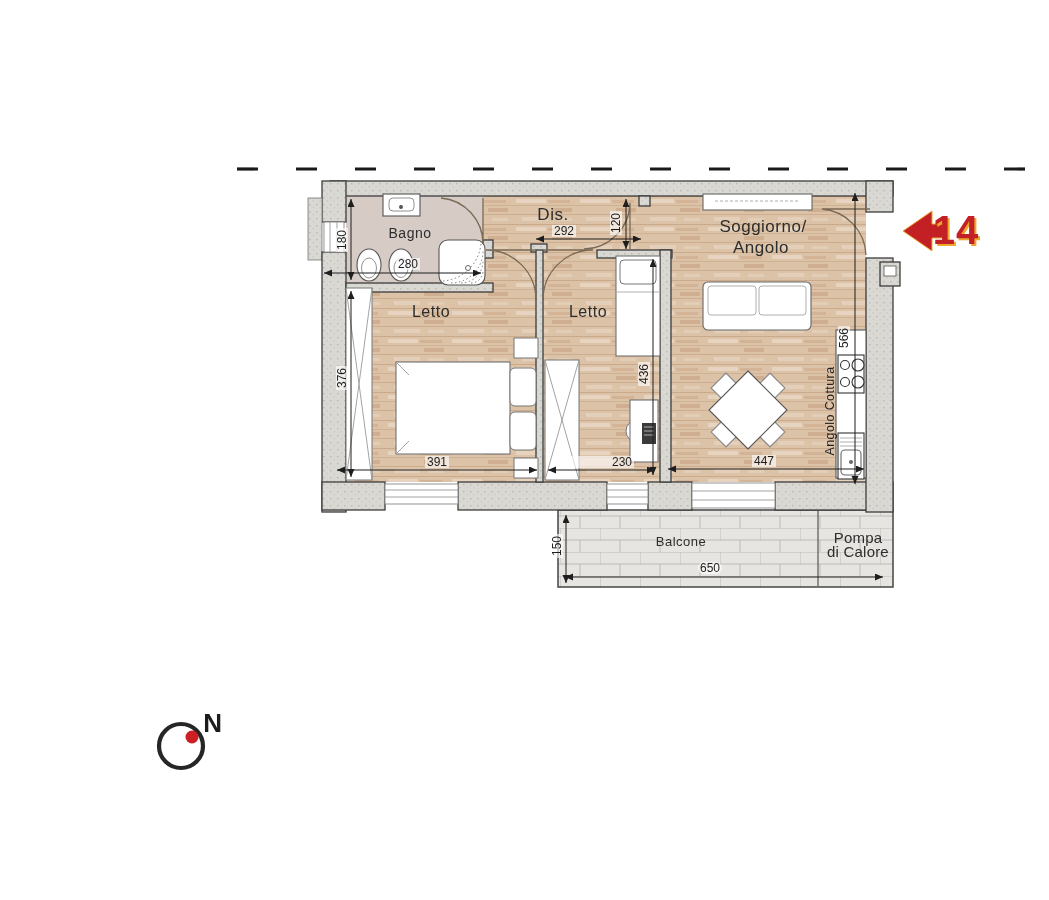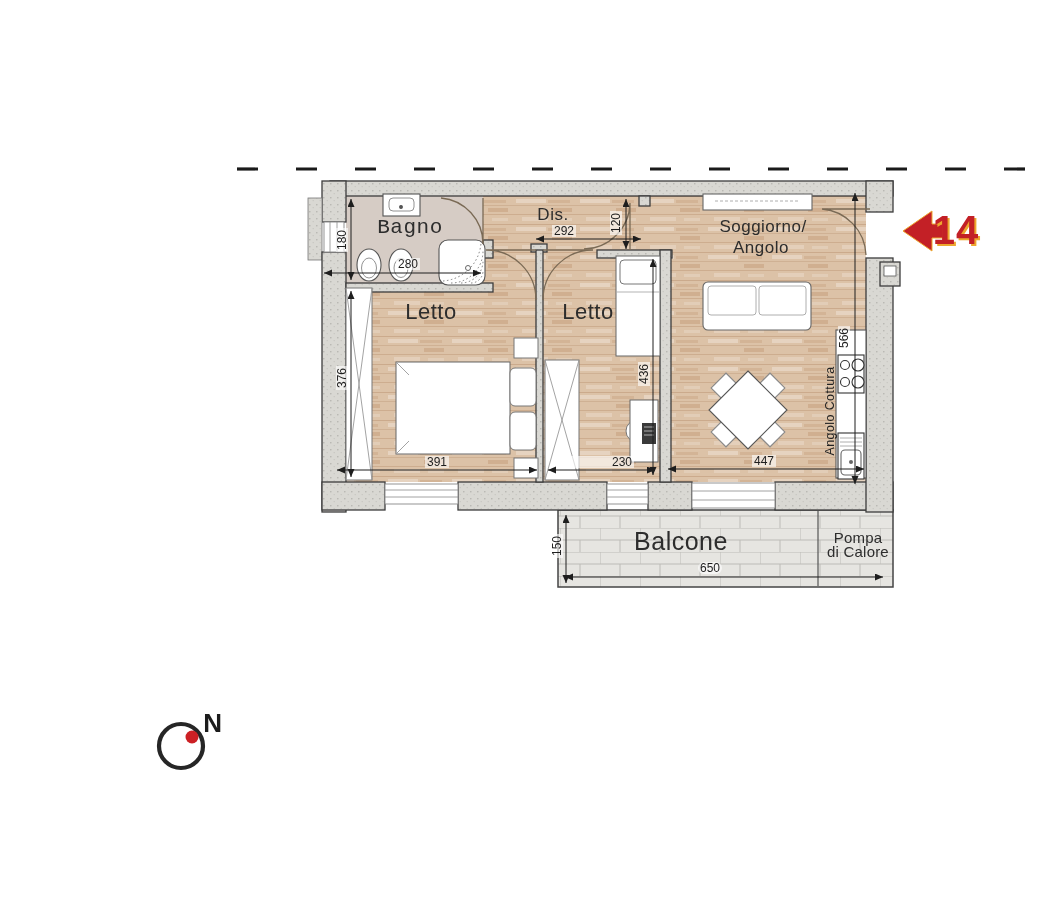--- a/index.html
+++ b/index.html
@@ -1,25 +1,25 @@
 <!DOCTYPE html>
 <html><head>
 <meta charset="utf-8">
 <style>
   html,body{margin:0;padding:0;background:#ffffff;}
   .page{position:relative;width:1049px;height:900px;background:#ffffff;overflow:hidden;
         font-family:"Liberation Sans",sans-serif;}
   .page svg{position:absolute;left:0;top:0;}
   .lbl{position:absolute;transform:translate(-50%,-50%);color:#2d2d2d;white-space:nowrap;
        letter-spacing:.5px;line-height:1;}
-  .room{font-size:22px;}
+  .room{font-size:16px;}
   .room-sm{font-size:17px;}
   .dim{font-size:12px;color:#1e1e1e;background:rgba(255,255,255,.62);padding:0 2px;letter-spacing:0;}
   .rot{transform:translate(-50%,-50%) rotate(-90deg);}
-  .balcone-lbl{font-size:25px;}
+  .balcone-lbl{font-size:13px;}
   .pompa{font-size:15px;letter-spacing:.2px;}
   .angolo{font-size:12.5px;letter-spacing:.4px;color:#222;}
   .unit-num{font-size:40px;font-weight:bold;color:#c32026;
             text-shadow:2px 2px 0 #eda72e;letter-spacing:1px;}
   .north{font-size:26px;font-weight:bold;color:#1c1c1c;}
 </style>
 </head>
 <body>
 
 <div class="page">
@@ -193,21 +193,21 @@
   </g>
 
   <polygon points="903,231 932,211 932,224 943,224 943,238 932,238 932,251" fill="#c32026" stroke="#eda72e" stroke-width="1"></polygon>
 
   <g>
     <circle cx="181" cy="746" r="22" fill="none" stroke="#262626" stroke-width="4.2"></circle>
     <circle cx="192" cy="737" r="6.5" fill="#cc2024"></circle>
   </g>
 </svg>
 
-<div class="lbl room" style="left:410px;top:227px;font-size:21px;font-family:Liberation Mono, monospace;">Bagno</div>
+<div class="lbl room" style="left:410px;top:233px;font-size:14px;">Bagno</div>
 <div class="lbl room-sm" style="left:553px;top:214px;">Dis.</div>
 <div class="lbl room" style="left:431px;top:312px;">Letto</div>
 <div class="lbl room" style="left:588px;top:312px;">Letto</div>
 <div class="lbl room-sm" style="left:763px;top:226px;">Soggiorno/</div>
 <div class="lbl room-sm" style="left:761px;top:247px;">Angolo</div>
 <div class="lbl balcone-lbl" style="left:681px;top:541px;">Balcone</div>
 <div class="lbl pompa" style="left:858px;top:537px;">Pompa</div>
 <div class="lbl pompa" style="left:858px;top:551px;">di Calore</div>
 <div class="lbl angolo rot" style="left:830px;top:411px;">Angolo Cottura</div>
 

